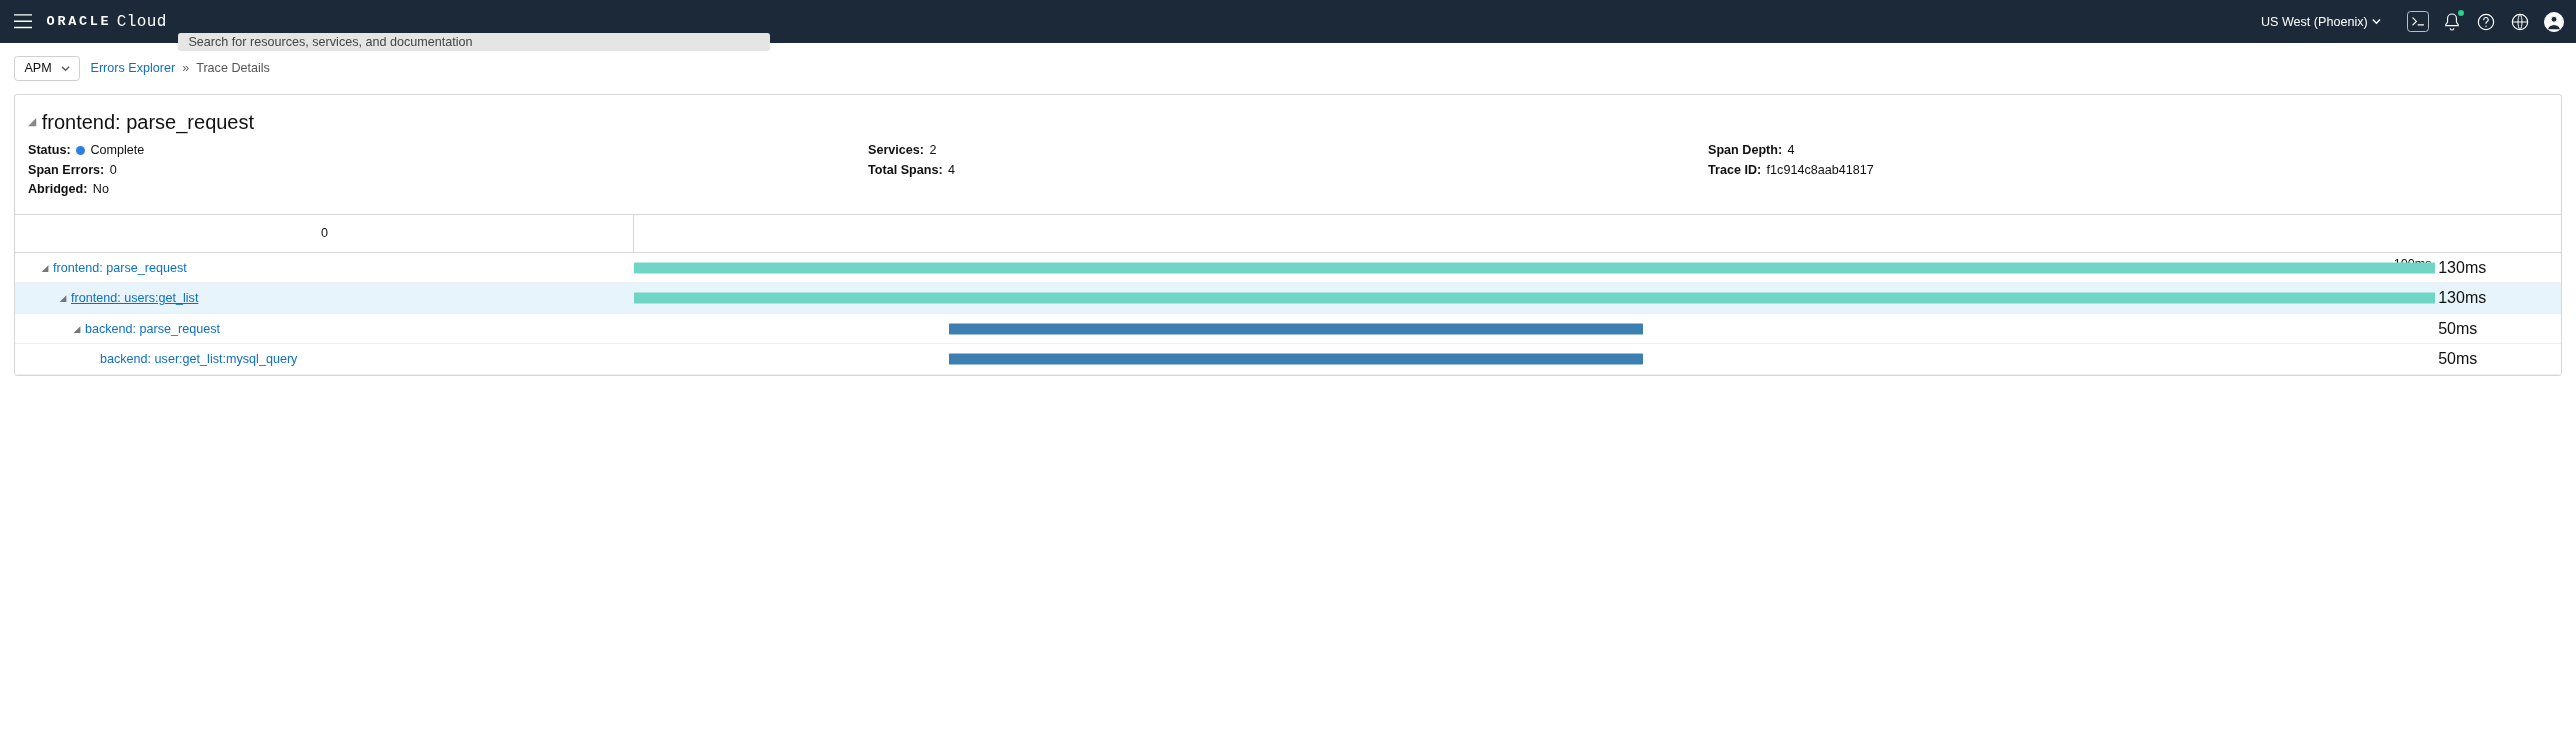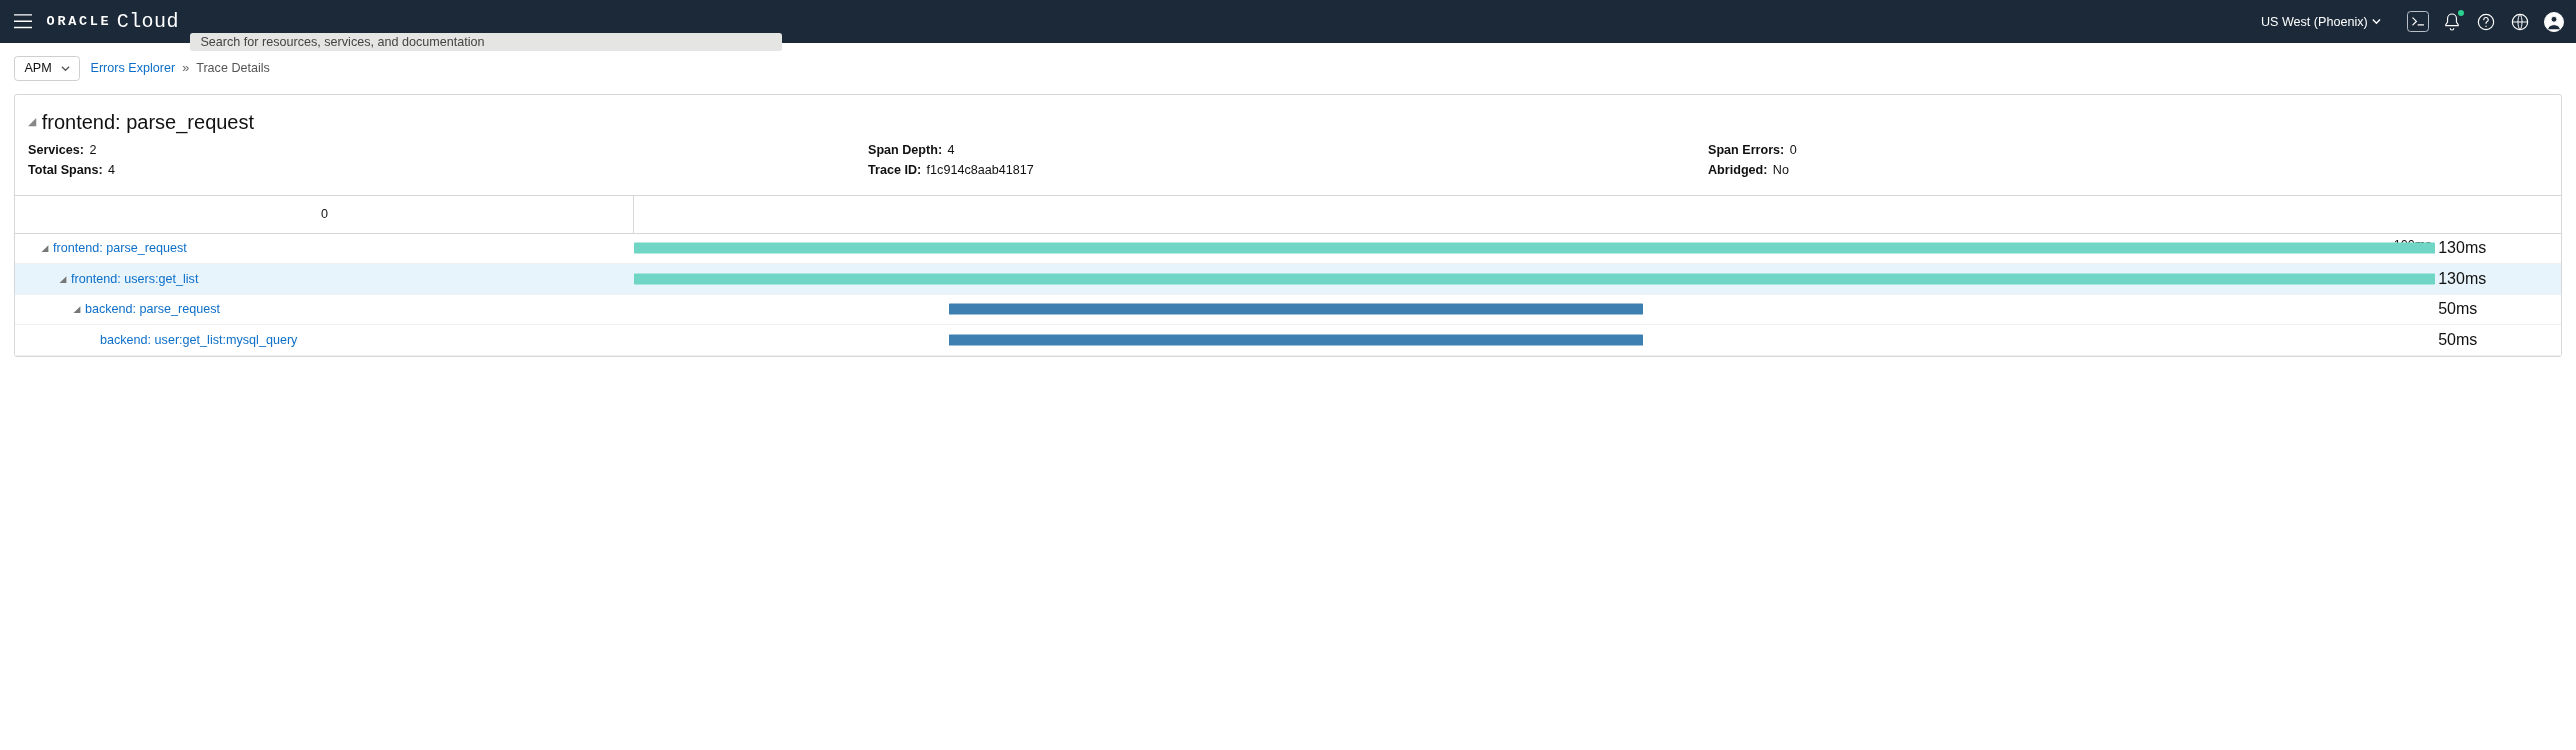--- a/index.html
+++ b/index.html
@@ -10,21 +10,21 @@
     display: flex; align-items: center;
     height: 43px;
     background: #1b2938; 
     color: #fff;
     padding: 0 10.8px;
     gap: 10.8px;
   }
   .hamburger { width: 25px; height: 25px; display:flex; align-items:center; justify-content:center; cursor:pointer; }
   .logo { display:flex; align-items:center; gap:5.4px; font-family: Liberation Mono, monospace; }
   .logo-oracle { font-weight: 700; letter-spacing: 2.7px; font-size: 13.5px; }
-  .logo-cloud  { font-weight: 300; font-size: 20px; letter-spacing: 0.4px; }
+  .logo-cloud  { font-weight: 300; font-size: 16px; letter-spacing: 0.4px; }
   .search-wrap { flex: 0 0 592px; }
   .search-input {
     width: 100%; height: 18px;
     background: #e5e5e3; border: none; border-radius: 2.7px;
     padding: 0 10.8px; font-size: 12.6px; color: #0c4a6e; margin-top: 40px;
   }
   .search-input::placeholder { color: #444; }
   .spacer { flex: 1 1 auto; }
   .region { display:flex; align-items:center; gap:3.6px; font-size:12.6px; cursor:pointer; white-space:nowrap; }
   .nav-icons { display:flex; align-items:center; gap:12.6px; margin-left:14.4px; }
@@ -86,21 +86,21 @@
   .span-head .col-name { padding-left:12.6px; border-right:0.9px solid #d7d7d7; height:100%; display:flex; align-items:center; }
   .axis-cell { position:relative; height:100%; border-right:0.9px solid #d7d7d7; }
   .axis-tick-0    { position:absolute; left:50%; top:50%; transform:translate(-50%,-50%); font-weight:400; }
   .axis-tick-100  { position:absolute; right:3px; top:50%; transform:translateY(-50%); font-weight:400;margin-top:31px; }
 
   .span-row { height:30.5px; border-bottom:0.9px solid #eef1f3; }
   .span-row.selected { background:#e7f4fb; }
   .col-name { display:flex; align-items:center; font-size:12.6px; padding-right:7.2px; }
   .col-name .tw { display:inline-block; width:9px; text-align:center; color:#777; font-size:9px; margin-right:3.6px; }
   .col-name a { color:#0e6fc9; text-decoration:none; }
-  .col-name a.underline { }
+  .col-name a.underline { text-decoration:underline; }
 
   .col-bar { position:relative; height:100%; }
   .bar-track { position:absolute; left:0; right:0; top:50%; height:10.8px; transform:translateY(-50%); }
   .bar {
     position:absolute; top:0; height:10.8px; border-radius:0.9px;
   }
   .bar.teal  { background:#6fd6c6; }
   .bar.blue  { background:#3c7fb0; }
 
   .col-dur { font-size:16px; padding-left:3.6px; }
@@ -183,20 +183,25 @@
 </div>
 
 <div class="card">
   <div class="card-header">
     <div class="title-row">
       <span class="collapse-triangle">◢</span>
       <span class="card-title">frontend: parse_request</span>
     </div>
     <div class="meta-grid">
       <div class="meta-item">
+        <span class="meta-label">Status:</span>
+        <span class="status-dot"></span>
+        <span>Complete</span>
+      </div>
+      <div class="meta-item">
         <span class="meta-label">Services:</span>
         <span>2</span>
       </div>
       <div class="meta-item">
         <span class="meta-label">Span Depth:</span>
         <span>4</span>
       </div>
       <div class="meta-item">
         <span class="meta-label">Span Errors:</span>
         <span>0</span>

